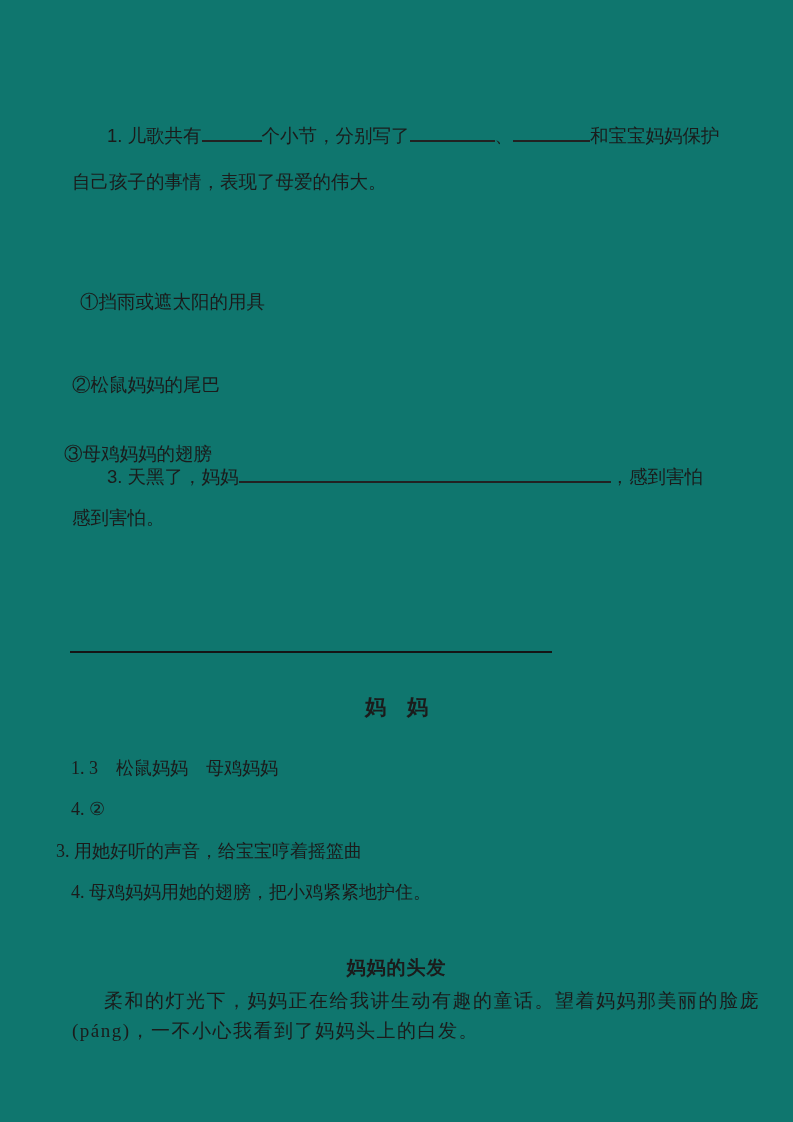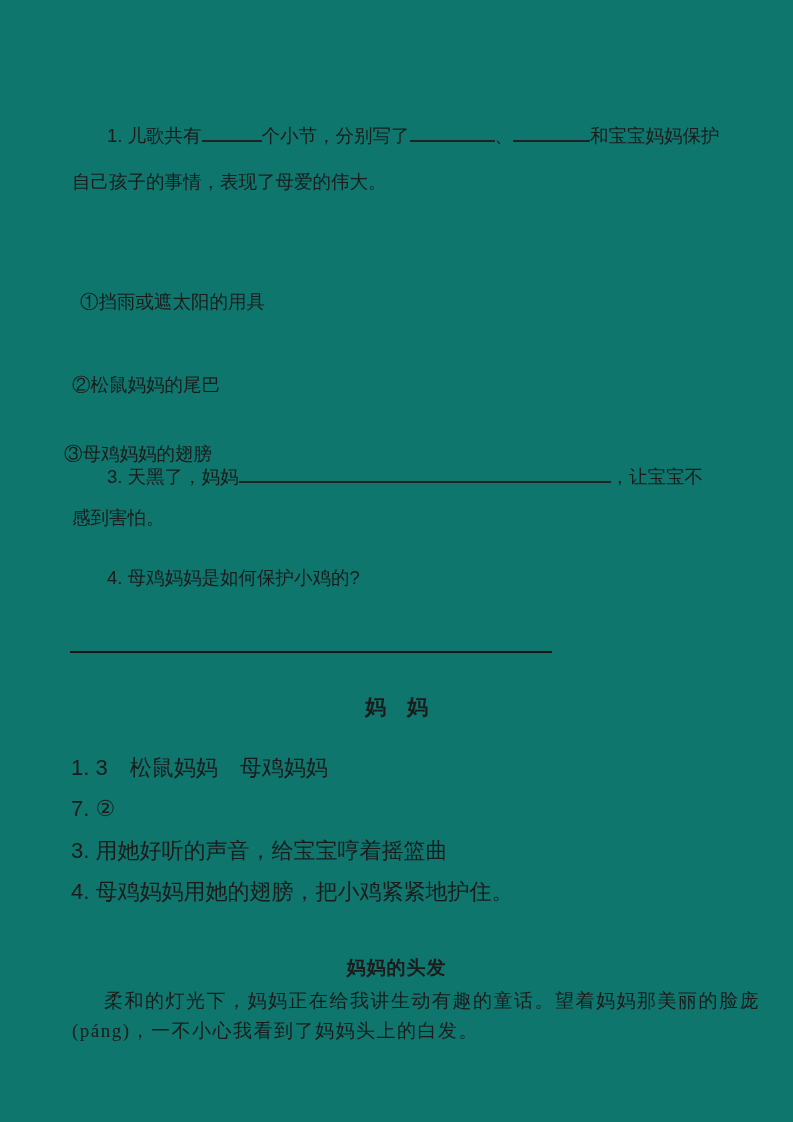--- a/index.html
+++ b/index.html
@@ -48,23 +48,23 @@
     text-align: center;
     font-weight: bold;
     white-space: pre;
   }
   .akey-title {
     top: 693px;
     font-size: 21px;
     font-family: "Liberation Sans", sans-serif;
   }
   .akey-item {
-    font-size: 22px;
+    font-size: 18px;
     line-height: 24px;
-    font-family: Liberation Sans, sans-serif;
+    font-family: Liberation Serif, serif;
   }
   .passage-title {
     top: 955px;
     font-size: 19px;
     font-family: Liberation Serif, serif;
     letter-spacing: 1px;
   }
   .passage-line {
     font-size: 19px;
     line-height: 25px;
@@ -78,30 +78,29 @@
 <div class="page">
 
   <div class="line q" style="left:107px; top:123px;"><span>1. 儿歌共有</span><span class="blank b60"></span><span>个小节，分别写了</span><span class="blank b85"></span><span>、</span><span class="blank b77"></span><span>和宝宝妈妈保护</span></div>
   <div class="line q" style="left:72px; top:170px;">自己孩子的事情，表现了母爱的伟大。</div>
 
 
   <div class="line q" style="left:80px; top:290px;">①挡雨或遮太阳的用具</div>
   <div class="line q" style="left:72px; top:336px;margin-top:37px;">②松鼠妈妈的尾巴</div>
   <div class="line q" style="left:64px; top:406px;margin-top:36px;">③母鸡妈妈的翅膀</div>
 
-  <div class="line q" style="left:107px; top:464px;"><span>3. 天黑了，妈妈</span><span class="blank b372"></span><span>，让宝宝不</span></div>
+  <div class="line q" style="left:107px; top:464px;"><span>3. 天黑了，妈妈</span><span class="blank b372"></span><span>，感到害怕</span></div>
   <div class="line q" style="left:72px; top:506px;">感到害怕。</div>
 
-  <div class="line q" style="left:107px; top:566px;">4. 母鸡妈妈是如何保护小鸡的?</div>
 
   <div class="answer-rule"></div>
 
   <div class="center-title akey-title">妈　妈</div>
   <div class="line akey-item" style="left:71px; top:756px;">1. 3　松鼠妈妈　母鸡妈妈</div>
-  <div class="line akey-item" style="left:71px; top:797px;">7. ②</div>
-  <div class="line akey-item" style="left:71px; top:839px;">3. 用她好听的声音，给宝宝哼着摇篮曲</div>
+  <div class="line akey-item" style="left:71px; top:797px;">4. ②</div>
+  <div class="line akey-item" style="left:56px; top:839px;">3. 用她好听的声音，给宝宝哼着摇篮曲</div>
   <div class="line akey-item" style="left:71px; top:880px;">4. 母鸡妈妈用她的翅膀，把小鸡紧紧地护住。</div>
 
   <div class="center-title passage-title">妈妈的头发</div>
   <div class="line passage-line" style="left:72px; top:1018px;">(páng)，一不小心我看到了妈妈头上的白发。</div>
   <div class="line passage-line" style="left:104px; top:988px;">柔和的灯光下，妈妈正在给我讲生动有趣的童话。望着妈妈那美丽的脸庞</div>
 
 </div>
 
 </body></html>

